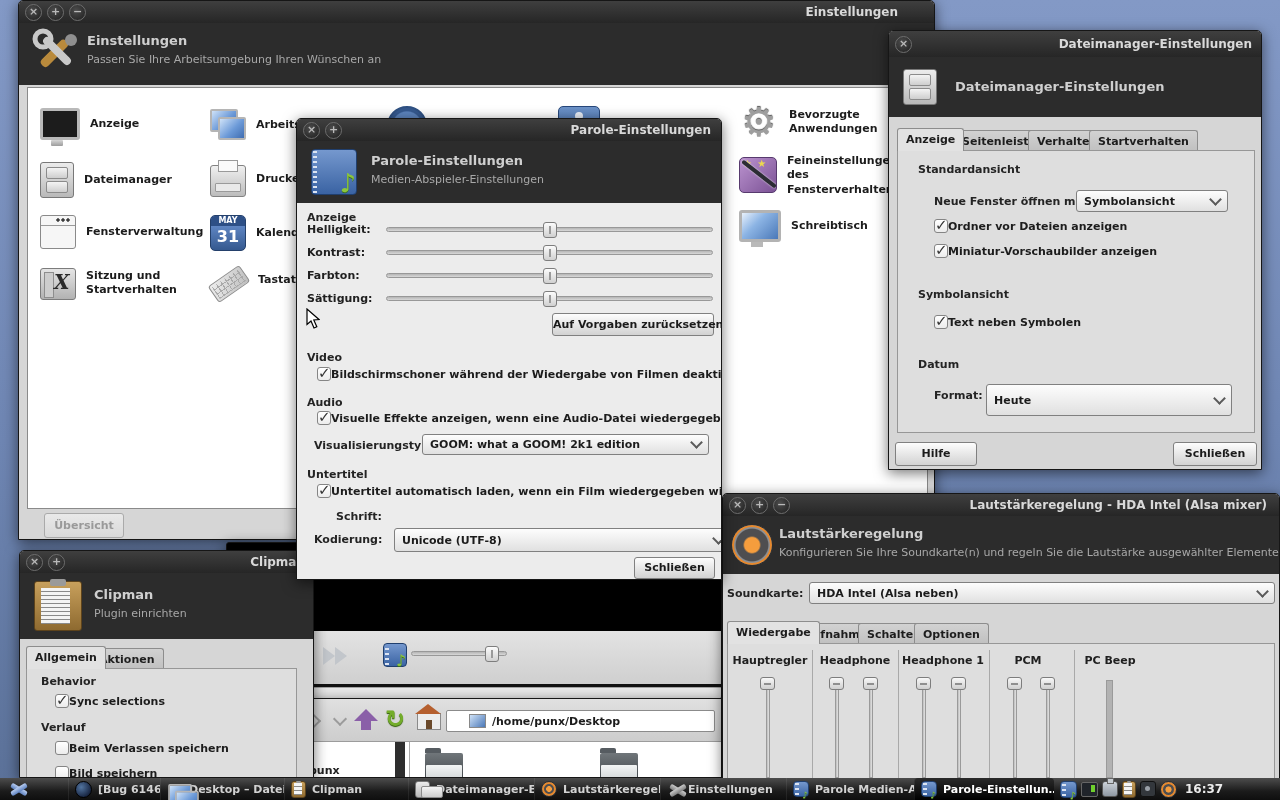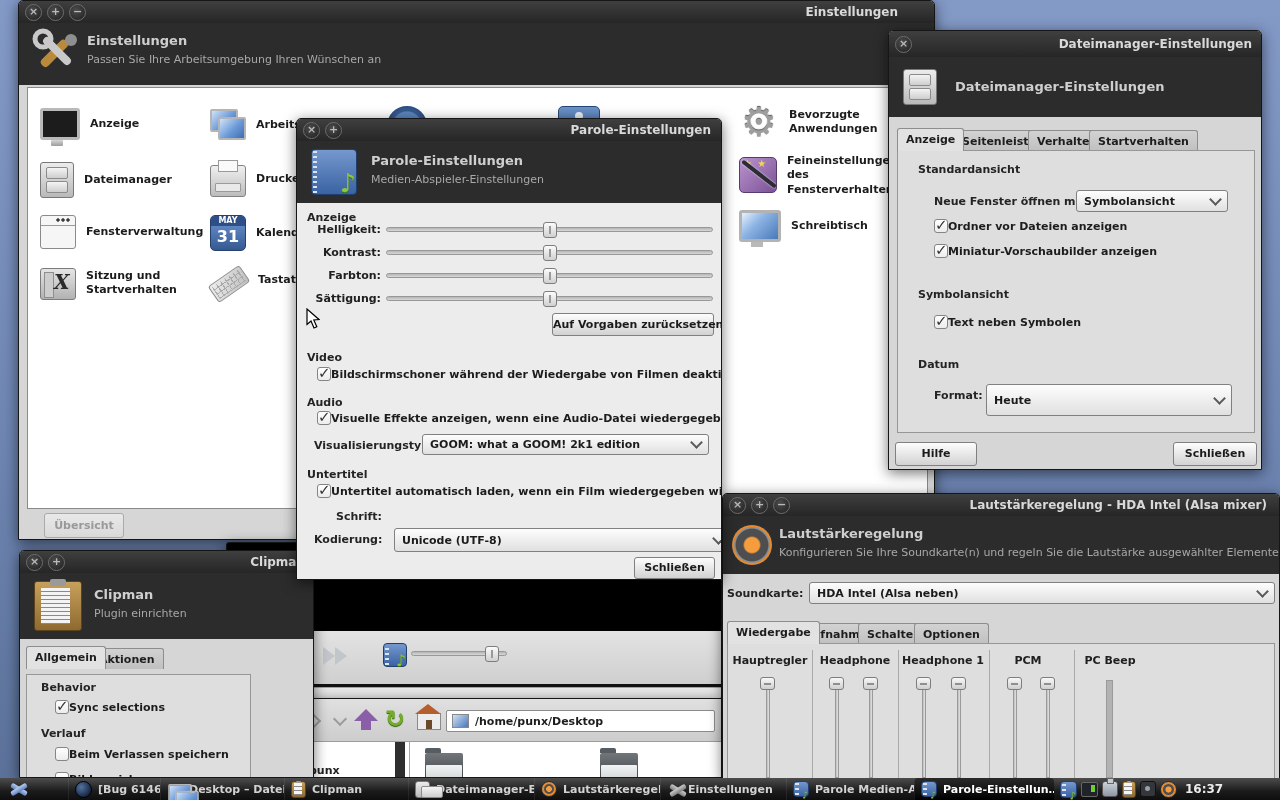--- a/index.html
+++ b/index.html
@@ -151,21 +151,21 @@
   .ic-cam{width:14px;height:14px;background:#33373c;border:1px solid #111;border-radius:3px}
   .ic-cam::after{content:"";position:absolute;left:4px;top:4px;width:5px;height:5px;border-radius:50%;background:#9aa0a8}
   .folder{position:absolute;width:38px;height:26px;background:linear-gradient(#70767a,#43484c);border-radius:2px}
   .folder::before{content:"";position:absolute;left:0;top:-5px;width:16px;height:5px;background:#565c61;border-radius:2px 2px 0 0}
   .folder::after{content:"";position:absolute;left:1px;bottom:1px;width:36px;height:13px;
      background:linear-gradient(#f2f4f4,#d6dadb);border-radius:1px}
   
   .it{position:absolute;display:flex;align-items:center;gap:10px}
   .itl{font-size:11px;font-weight:bold;color:#1c1c1c;line-height:1.3}
   .srow{position:absolute;left:10px;width:406px;display:flex;align-items:center}
-  .sll{width:74px;text-align:right;font-size:11px;font-weight:bold;color:#202020;margin-right:5px;flex:0 0 auto}
+  .sll{width:74px;font-size:11px;font-weight:bold;color:#202020;margin-right:5px;flex:0 0 auto}
   .str{position:relative;flex:1;height:5px;border-radius:3px;background:linear-gradient(#b5b5b5,#d8d8d8);
        border:1px solid #989898;box-sizing:border-box}
   
   #taskbar{position:absolute;left:0;top:778px;width:1280px;height:22px;
      background:linear-gradient(#4d4d4d,#1b1b1b 60%,#0e0e0e);display:flex;align-items:center;z-index:40}
   .task{height:22px;display:flex;align-items:center;gap:6px;padding:0 6px;box-sizing:border-box;
      font-size:11px;font-weight:bold;color:#d2d2d2;white-space:nowrap;overflow:hidden;
      border-left:1px solid rgba(255,255,255,.07)}
   .task.on{background:linear-gradient(#2a2a2a,#000);color:#fff;border-radius:4px 4px 0 0}
   .tray{display:flex;align-items:center;gap:4px;margin-left:6px}
@@ -264,21 +264,21 @@
     <div style="position:absolute;left:0;top:144px;width:100%;height:14px;background:#ececec;border-top:1px solid #a5a5a5"></div>
   </div>
 
   <div class="win" style="left:296px;top:698px;width:426px;height:80px;z-index:3;border-radius:0">
     <div style="position:absolute;left:0;top:0;width:100%;height:42px;background:linear-gradient(#e0e0e0,#cdcdcd);border-bottom:1px solid #9c9c9c">
       <span class="ic ic-chr" style="position:absolute;left:12px;top:17px"></span>
       <span class="ic ic-chd" style="position:absolute;left:38px;top:15px"></span>
       <span class="ic ic-up" style="position:absolute;left:57px;top:10px"></span>
       <span class="ic ic-refresh" style="position:absolute;left:88px;top:8px">↻</span>
       <span class="ic ic-home" style="position:absolute;left:120px;top:5px"></span>
-      <div style="position:absolute;left:149px;top:11px;width:269px;height:22px;background:#fff;border:1px solid #8b8b8b;border-radius:2px;display:flex;align-items:center;gap:6px;padding:0 5px;box-sizing:border-box">
+      <div style="position:absolute;left:149px;top:11px;width:269px;height:22px;background:#fff;border:1px solid #8b8b8b;border-radius:2px;display:flex;align-items:center;gap:6px;padding:0 22px;box-sizing:border-box">
         <span style="width:15px;height:12px;background:linear-gradient(135deg,#cfe2f8,#4a78b8);border:1px solid #888;flex:0 0 auto"></span>
         <span style="font-size:11px;font-weight:bold;color:#1c1c1c">/home/punx/Desktop</span>
       </div>
     </div>
     <div style="position:absolute;left:0;top:43px;width:112px;height:37px;background:#fff;border-right:1px solid #aaa">
       <span style="position:absolute;left:12px;bottom:2px;font-size:11px;font-weight:bold;color:#222">punx</span>
       <span style="position:absolute;right:4px;top:0px;width:10px;height:36px;background:#2e2e2e"></span>
     </div>
     <div style="position:absolute;left:113px;top:43px;right:0;height:37px;background:#fff">
       <span class="folder" style="left:15px;top:11px"></span>
@@ -341,21 +341,21 @@
       <div class="tbtn">+</div>
       <div class="ttl" style="padding-right:2px">Clipman</div>
     </div>
     <div class="hdr" style="height:66px">
       <span class="ic ic-clip" style="position:absolute;left:14px;top:8px;width:46px;height:48px"></span>
       <div class="ht" style="left:74px;top:14px">Clipman</div>
       <div class="hs" style="left:74px;top:34px">Plugin einrichten</div>
     </div>
     <div class="tab on" style="left:6px;top:95px">Allgemein</div>
     <div class="tab" style="left:70px;top:97px">Aktionen</div>
-    <div class="panel" style="left:6px;top:123px;width:225px;height:111px">
+    <div class="panel" style="left:6px;top:117px;width:271px;height:111px">
       <div class="glb" style="left:14px;top:6px">Behavior</div>
       <div class="cbrow" style="left:28px;top:25px">
         <span class="cb on"></span>
           <span class="cbl">Sync selections</span>
       </div>
       <div class="glb" style="left:14px;top:52px">Verlauf</div>
       <div class="cbrow" style="left:28px;top:72px">
         <span class="cb"></span>
           <span class="cbl">Beim Verlassen speichern</span>
       </div>

